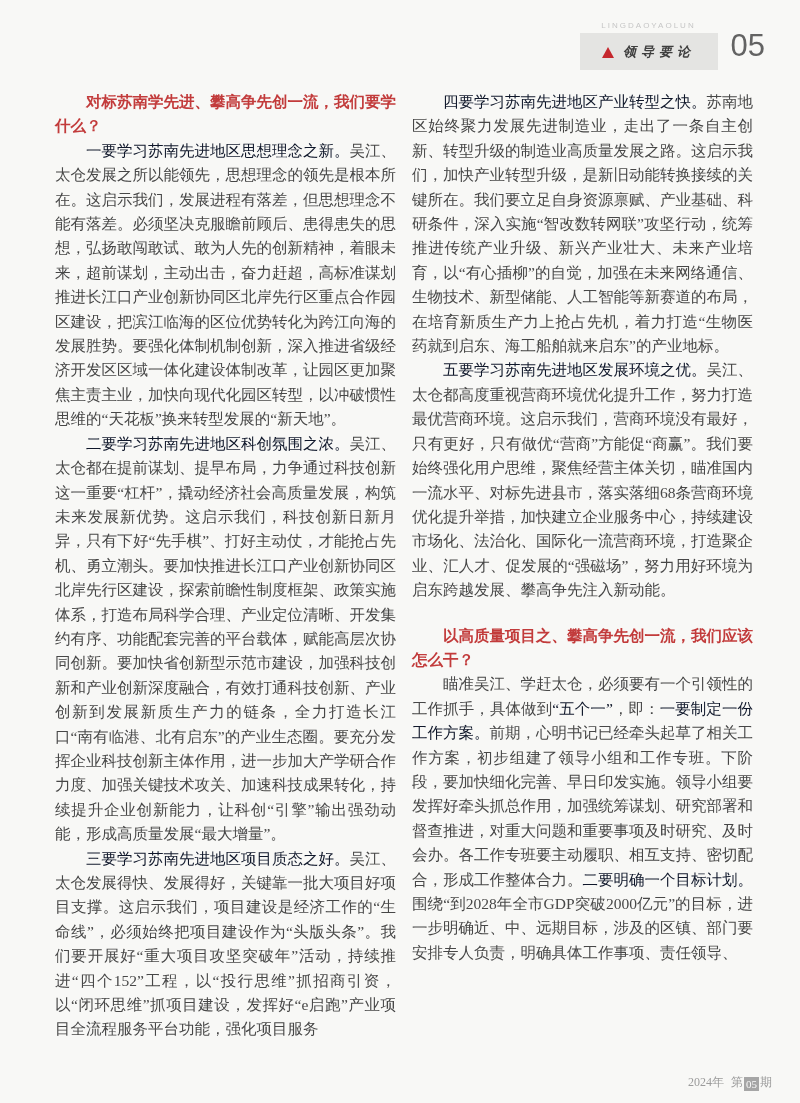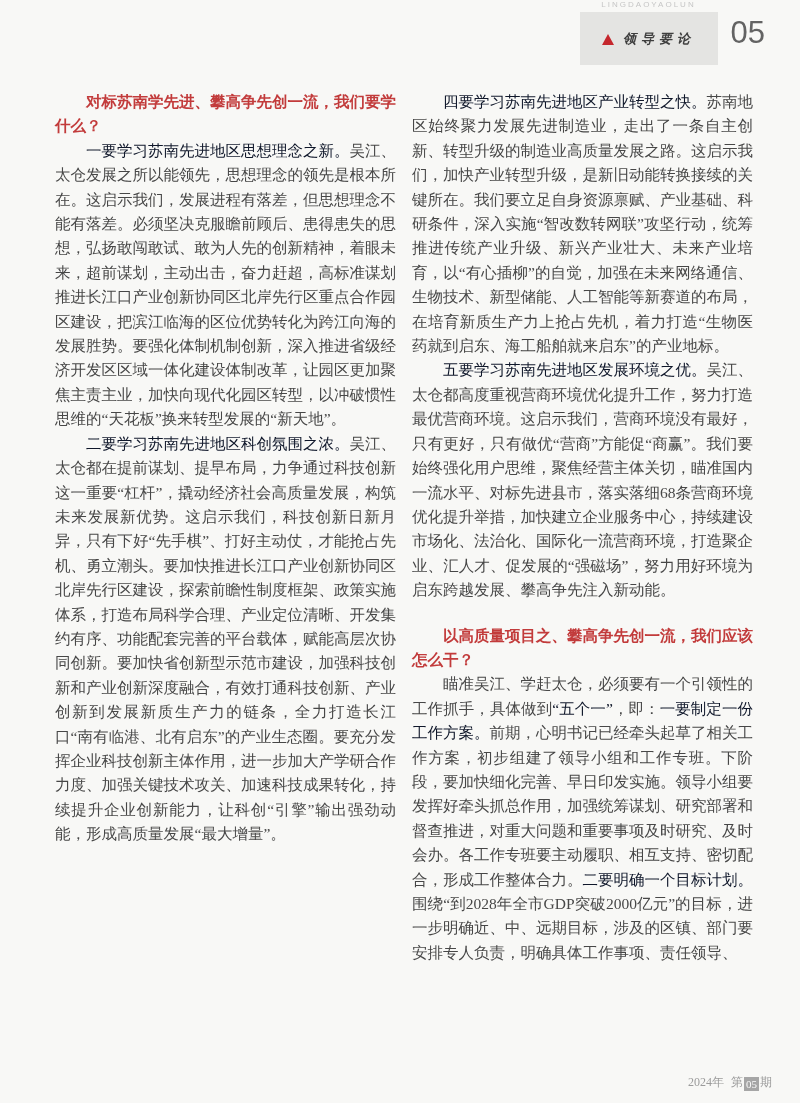--- a/index.html
+++ b/index.html
@@ -5,33 +5,33 @@
   html,body{margin:0;padding:0;background:#e9e9e9;}
   .page{
     position:relative;
     width:800px;height:1103px;
     background:#f8f8f6;
     overflow:hidden;
     font-family:"Liberation Serif","DejaVu Serif",serif;
   }
   
   .hdr{
-    position:absolute;top:0;right:35px;
+    position:absolute;top:21px;right:35px;
     display:flex;align-items:center;gap:13px;
   }
   .masthead{display:flex;flex-direction:column;align-items:center;}
   .hdr-en{
     font-family:"Liberation Sans","DejaVu Sans",sans-serif;
     font-size:8px;letter-spacing:2px;color:#c6c6c6;
     margin-bottom:3px;white-space:nowrap;
   }
   .hdr-badge{
     background:#e4e4e2;height:21px;min-width:118px;
     display:flex;align-items:center;justify-content:center;gap:9px;
-    padding:16px 10px;
+    padding:8px 10px;
   }
   .tri{
     width:0;height:0;
     border-left:6px solid transparent;border-right:6px solid transparent;
     border-bottom:11px solid #c5272d;
     margin-top:2px;
   }
   .badge-txt{
     font-size:13px;letter-spacing:5px;color:#3e3e3e;
     font-style:italic;font-weight:bold;white-space:nowrap;
@@ -92,20 +92,21 @@
     </div>
     <div class="hdr-num">05</div>
   </div>
 
   <div class="columns">
 
     <section class="col">
       <h2 class="heading">对标苏南学先进、攀高争先创一流，我们要学什么？</h2>
       <p><span class="lead">一要学习苏南先进地区思想理念之新。</span><span>吴江、太仓发展之所以能领先，思想理念的领先是根本所在。这启示我们，发展进程有落差，但思想理念不能有落差。必须坚决克服瞻前顾后、患得患失的思想，弘扬敢闯敢试、敢为人先的创新精神，着眼未来，超前谋划，主动出击，奋力赶超，高标准谋划推进长江口产业创新协同区北岸先行区重点合作园区建设，把滨江临海的区位优势转化为跨江向海的发展胜势。要强化体制机制创新，深入推进省级经济开发区区域一体化建设体制改革，让园区更加聚焦主责主业，加快向现代化园区转型，以冲破惯性思维的“天花板”换来转型发展的“新天地”。</span></p>
       <p><span class="lead">二要学习苏南先进地区科创氛围之浓。</span><span>吴江、太仓都在提前谋划、提早布局，力争通过科技创新这一重要“杠杆”，撬动经济社会高质量发展，构筑未来发展新优势。这启示我们，科技创新日新月异，只有下好“先手棋”、打好主动仗，才能抢占先机、勇立潮头。要加快推进长江口产业创新协同区北岸先行区建设，探索前瞻性制度框架、政策实施体系，打造布局科学合理、产业定位清晰、开发集约有序、功能配套完善的平台载体，赋能高层次协同创新。要加快省创新型示范市建设，加强科技创新和产业创新深度融合，有效打通科技创新、产业创新到发展新质生产力的链条，全力打造长江口“南有临港、北有启东”的产业生态圈。要充分发挥企业科技创新主体作用，进一步加大产学研合作力度、加强关键技术攻关、加速科技成果转化，持续提升企业创新能力，让科创“引擎”输出强劲动能，形成高质量发展“最大增量”。</span></p>
+      <p><span class="lead">三要学习苏南先进地区项目质态之好。</span><span>吴江、太仓发展得快、发展得好，关键靠一批大项目好项目支撑。这启示我们，项目建设是经济工作的“生命线”，必须始终把项目建设作为“头版头条”。我们要开展好“重大项目攻坚突破年”活动，持续推进“四个152”工程，以“投行思维”抓招商引资，以“闭环思维”抓项目建设，发挥好“e启跑”产业项目全流程服务平台功能，强化项目服务</span></p>
     </section>
 
     <section class="col">
       <p><span class="lead">四要学习苏南先进地区产业转型之快。</span><span>苏南地区始终聚力发展先进制造业，走出了一条自主创新、转型升级的制造业高质量发展之路。这启示我们，加快产业转型升级，是新旧动能转换接续的关键所在。我们要立足自身资源禀赋、产业基础、科研条件，深入实施“智改数转网联”攻坚行动，统筹推进传统产业升级、新兴产业壮大、未来产业培育，以“有心插柳”的自觉，加强在未来网络通信、生物技术、新型储能、人工智能等新赛道的布局，在培育新质生产力上抢占先机，着力打造“生物医药就到启东、海工船舶就来启东”的产业地标。</span></p>
       <p><span class="lead">五要学习苏南先进地区发展环境之优。</span><span>吴江、太仓都高度重视营商环境优化提升工作，努力打造最优营商环境。这启示我们，营商环境没有最好，只有更好，只有做优“营商”方能促“商赢”。我们要始终强化用户思维，聚焦经营主体关切，瞄准国内一流水平、对标先进县市，落实落细68条营商环境优化提升举措，加快建立企业服务中心，持续建设市场化、法治化、国际化一流营商环境，打造聚企业、汇人才、促发展的“强磁场”，努力用好环境为启东跨越发展、攀高争先注入新动能。</span></p>
       <h2 class="heading gap">以高质量项目之、攀高争先创一流，我们应该怎么干？</h2>
       <p><span>瞄准吴江、学赶太仓，必须要有一个引领性的工作抓手，具体做到</span><span class="lead">“五个一”</span><span>，即：</span><span class="lead">一要制定一份工作方案。</span><span>前期，心明书记已经牵头起草了相关工作方案，初步组建了领导小组和工作专班。下阶段，要加快细化完善、早日印发实施。领导小组要发挥好牵头抓总作用，加强统筹谋划、研究部署和督查推进，对重大问题和重要事项及时研究、及时会办。各工作专班要主动履职、相互支持、密切配合，形成工作整体合力。</span><span class="lead">二要明确一个目标计划。</span><span>围绕“到2028年全市GDP突破2000亿元”的目标，进一步明确近、中、远期目标，涉及的区镇、部门要安排专人负责，明确具体工作事项、责任领导、</span></p>
     </section>
 
   </div>

